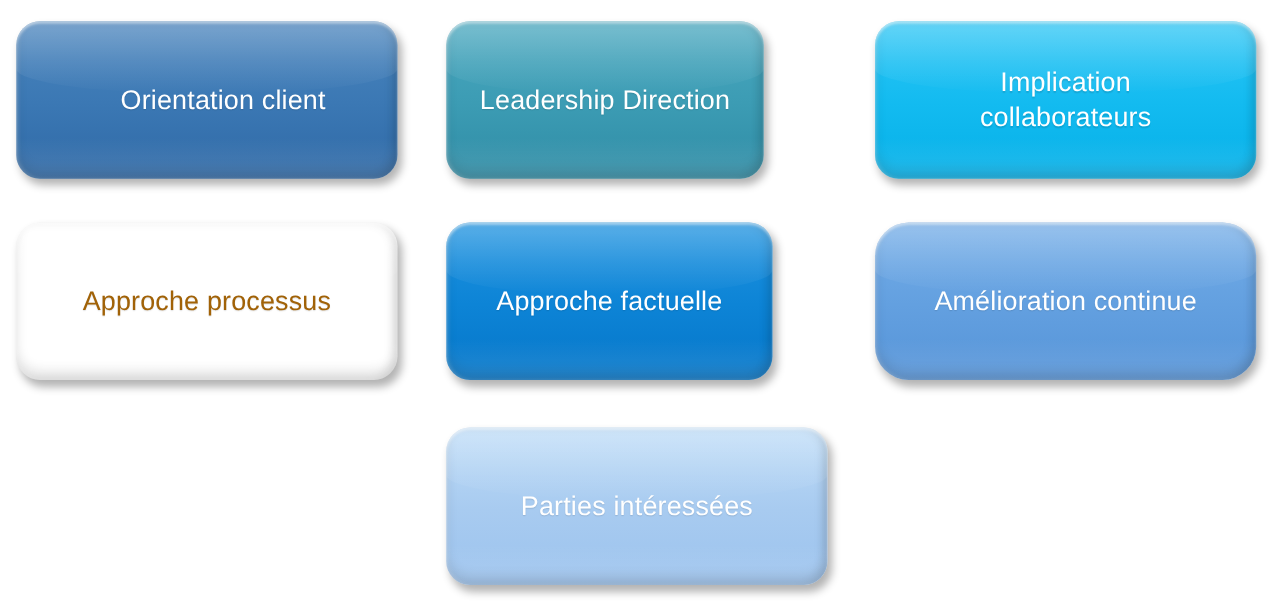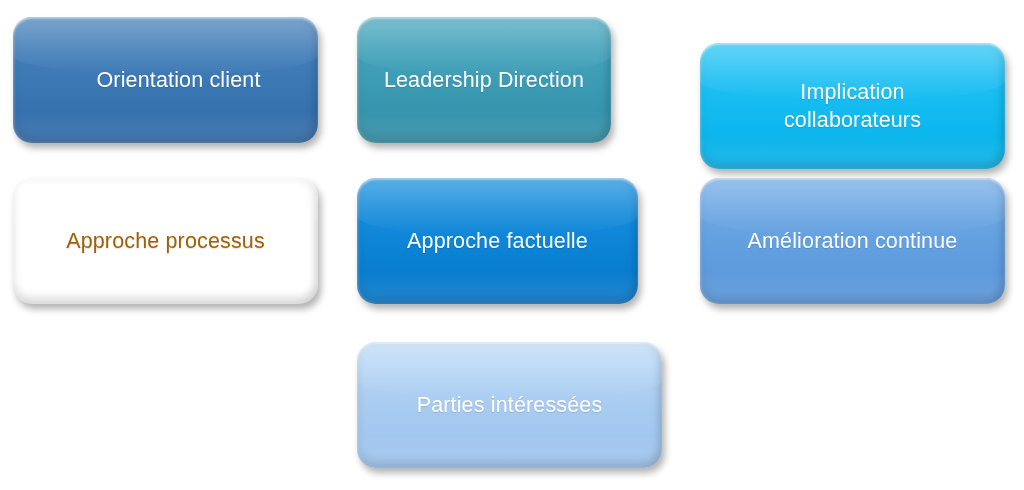--- a/index.html
+++ b/index.html
@@ -90,29 +90,29 @@
 </head>
 <body>
 
 <div id="diagram">
     <div class="node" style="left: 13px; top: 17px; width: 305px; height: 126px; background: linear-gradient(rgb(75, 133, 189) 0%, rgb(59, 120, 180) 52%, rgb(47, 105, 166) 100%); color: rgb(255, 255, 255); padding-left: 40px;">
       <span class="label">Orientation client</span>
     </div>
     <div class="node" style="left: 357px; top: 17px; width: 254px; height: 126px; background: linear-gradient(rgb(74, 168, 191) 0%, rgb(60, 156, 180) 52%, rgb(47, 140, 165) 100%); color: rgb(255, 255, 255);">
       <span class="label">Leadership Direction</span>
     </div>
-    <div class="node" style="left: 700px; top: 17px; width: 305px; height: 126px; background: linear-gradient(rgb(46, 198, 245) 0%, rgb(19, 187, 240) 52%, rgb(5, 176, 232) 100%); color: rgb(255, 255, 255); margin-top: 26px;">
+    <div class="node" style="left: 700px; top: 17px; width: 305px; height: 126px; background: linear-gradient(rgb(46, 198, 245) 0%, rgb(19, 187, 240) 52%, rgb(5, 176, 232) 100%); color: rgb(255, 255, 255);">
       <span class="label">Implication
 collaborateurs</span>
     </div>
     <div class="node" style="left: 13px; top: 178px; width: 305px; height: 126px; color: #a16207;">
       <span class="label">Approche processus</span>
     </div>
-    <div class="node" style="left: 357px; top: 178px; width: 281px; height: 126px; background: linear-gradient(rgb(31, 147, 224) 0%, rgb(13, 132, 214) 52%, rgb(5, 118, 201) 100%); color: rgb(255, 255, 255);">
+    <div class="node" style="left: 357px; top: 178px; width: 261px; height: 126px; background: linear-gradient(rgb(31, 147, 224) 0%, rgb(13, 132, 214) 52%, rgb(5, 118, 201) 100%); color: rgb(255, 255, 255);">
       <span class="label">Approche factuelle</span>
     </div>
-    <div class="node" style="left: 700px; top: 178px; width: 305px; height: 126px; background: linear-gradient(rgb(116, 173, 231) 0%, rgb(99, 160, 224) 52%, rgb(86, 148, 216) 100%); color: rgb(255, 255, 255);">
+    <div class="node" style="left: 700px; top: 178px; width: 305px; height: 126px; background: linear-gradient(rgb(116, 173, 231) 0%, rgb(99, 160, 224) 52%, rgb(86, 148, 216) 100%); color: rgb(255, 255, 255); border-radius: 27px;">
       <span class="label">Amélioration continue</span>
     </div>
     <div class="node" style="left: 357px; top: 342px; width: 305px; height: 126px; background: linear-gradient(rgb(190, 220, 247) 0%, rgb(168, 203, 240) 52%, rgb(156, 195, 238) 100%); color: rgb(255, 255, 255);">
       <span class="label">Parties intéressées</span>
     </div>
   </div>
 
 </body></html>

